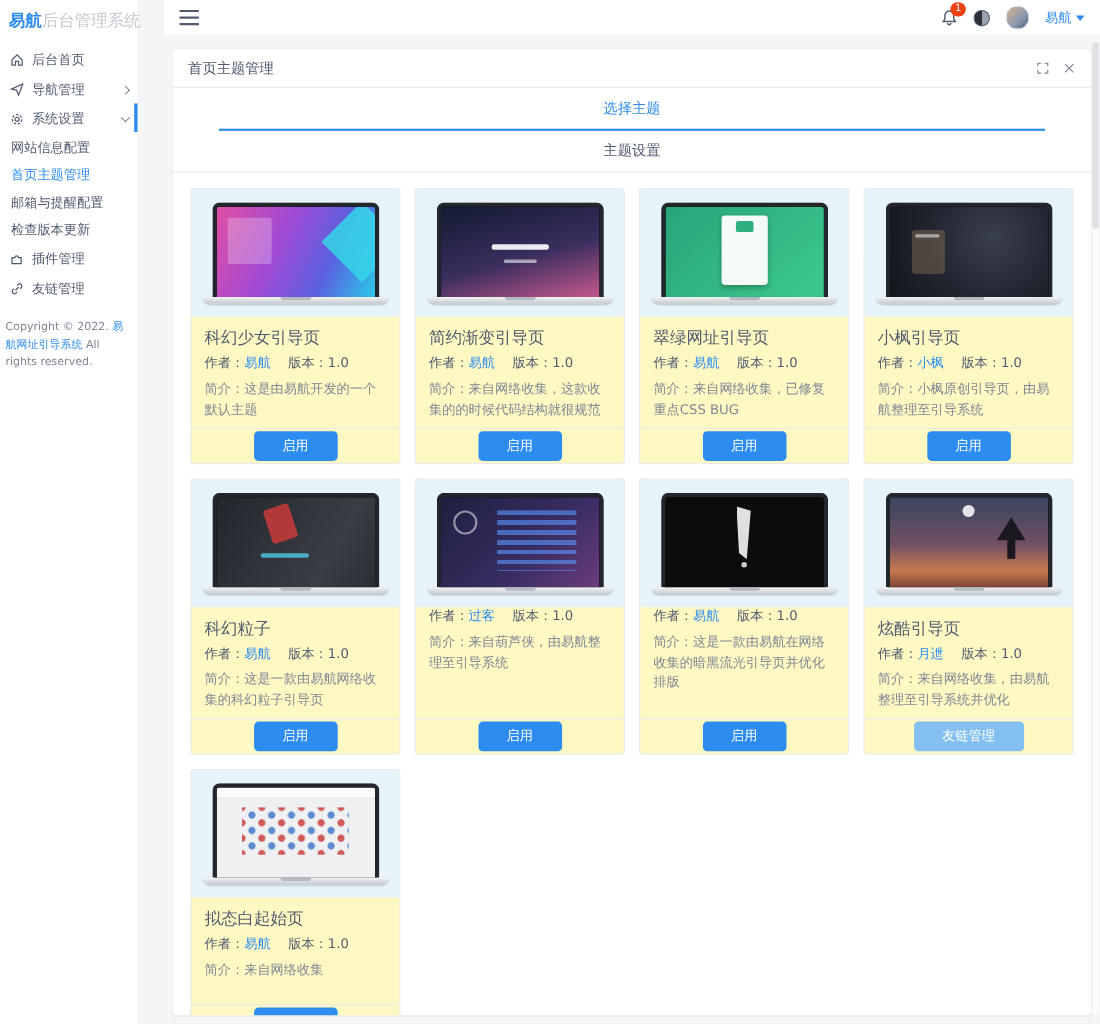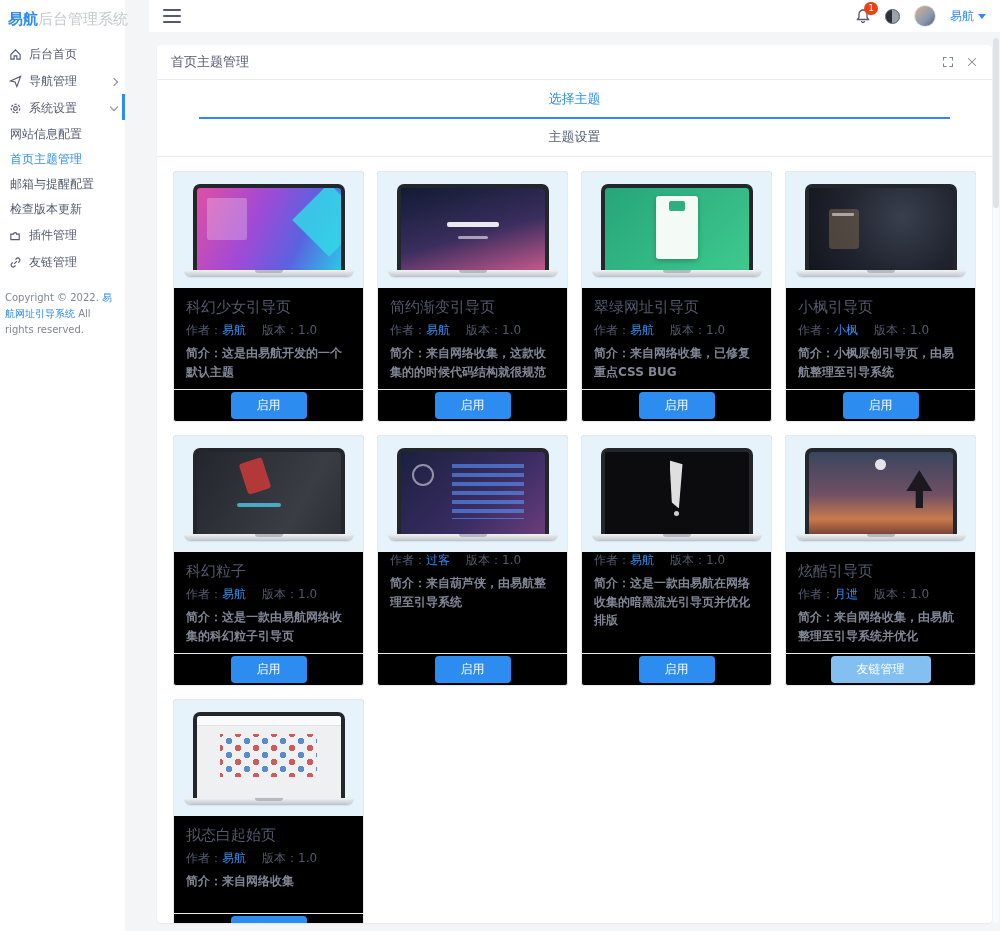--- a/index.html
+++ b/index.html
@@ -54,21 +54,21 @@
   .panel-tools{margin-left:auto;display:flex;align-items:center;gap:12px;}
   .panel-tools svg{width:12px;height:12px;stroke:#808695;fill:none;stroke-width:1.4;cursor:pointer;}
   .tabs{display:flex;border-bottom:1px solid #e8eaec;padding:0 42px;flex-direction:column;}
   .tab{flex:1;text-align:center;padding:10px 0 9px;font-size:13px;color:#515a6e;cursor:pointer;border-bottom:2px solid transparent;margin-bottom:-1px;}
   .tab.active{color:var(--accent);border-bottom-color:var(--accent);}
 
   .panel-body{flex:1;overflow:hidden;padding:14px 16px 0;}
   .themes-grid{display:grid;grid-template-columns:repeat(4,1fr);gap:13px;}
 
   
-  .theme-card{background:#000000;border:1px solid #e8eaec;border-radius:3px;display:flex;flex-direction:column;}
+  .theme-card{background:#fef9c3;border:1px solid #e8eaec;border-radius:3px;display:flex;flex-direction:column;}
   .thumb{background:#e7f3fb;height:116px;display:flex;align-items:center;justify-content:center;}
   .laptop{width:168px;}
   .lt-screen{width:152px;height:86px;margin:0 auto;background:#000;border:4px solid #23262b;border-bottom:none;border-radius:7px 7px 0 0;overflow:hidden;}
   .lt-base{width:168px;height:6px;background:linear-gradient(#f2f3f4,#c6cbd0);border-radius:0 0 7px 7px;position:relative;box-shadow:0 1px 2px rgba(0,0,0,.25);}
   .lt-base::after{content:"";position:absolute;left:50%;top:0;width:28px;height:3px;transform:translateX(-50%);background:#b4bac0;border-radius:0 0 4px 4px;}
   .scr{position:relative;width:100%;height:100%;overflow:hidden;}
   .scr::before,.scr::after{content:"";position:absolute;}
 
   .scr-scifi-girl{background:linear-gradient(115deg,#e04fa4 0%,#a04ad6 40%,#5a62e0 70%,#2bc8e8 100%);}
   .scr-scifi-girl::before{right:-14px;top:6px;width:52px;height:52px;background:#35d6e8;transform:rotate(45deg);opacity:.85;}
@@ -102,21 +102,21 @@
   .scr-sunset-cool::before{right:14%;top:22%;width:26px;height:38px;background:#1c1820;clip-path:polygon(50% 0,100% 55%,64% 55%,64% 100%,36% 100%,36% 55%,0 55%);}
   .scr-sunset-cool::after{left:50%;top:8%;width:11px;height:11px;margin-left:-6px;border-radius:50%;background:rgba(255,255,255,.85);}
 
   .scr-white-grid{background:#eef0f2;}
   .scr-white-grid::before{left:16%;top:22%;width:68%;height:52%;background-image:radial-gradient(circle,#5a8ad0 3px,transparent 3.5px),radial-gradient(circle,#d05a5a 3px,transparent 3.5px);background-size:18px 14px,18px 14px;background-position:0 0,9px 7px;}
   .scr-white-grid::after{left:0;top:0;width:100%;height:9px;background:#fafbfc;border-bottom:1px solid #dfe2e6;}
 
   .card-title{font-size:15px;color:#515a6e;padding:10px 12px 5px;}
   .card-meta{display:flex;gap:16px;padding:0 12px;font-size:12px;color:#515a6e;}
   .card-meta a.author-val{color:var(--accent);text-decoration:none;cursor:pointer;}
-  .card-desc{padding:5px 12px 8px;font-size:12px;color:#808695;line-height:1.55;min-height:46px;font-weight:bold;}
+  .card-desc{padding:5px 12px 8px;font-size:12px;color:#808695;line-height:1.55;min-height:46px;}
   .card-footer{border-top:1px solid #e8eaec;padding:2px 0;text-align:center;margin-top:auto;}
   .btn{background:var(--accent);color:#fff;border:none;border-radius:4px;font-size:12px;padding:5px 26px;cursor:pointer;font-family:inherit;}
   .btn.in-use{background:var(--in-use);}
 
   .v-scrollbar{position:absolute;right:1px;top:38px;width:6px;height:885px;background:#fafafa;border-radius:3px;}
   .v-scrollbar .thumb{width:6px;height:170px;background:#dfe2e6;border-radius:3px;}
 </style>
 </head>
 <body>
 

